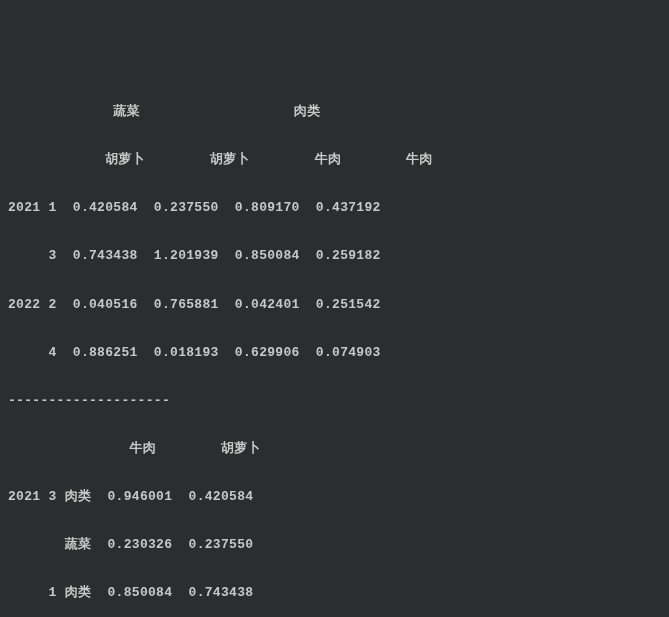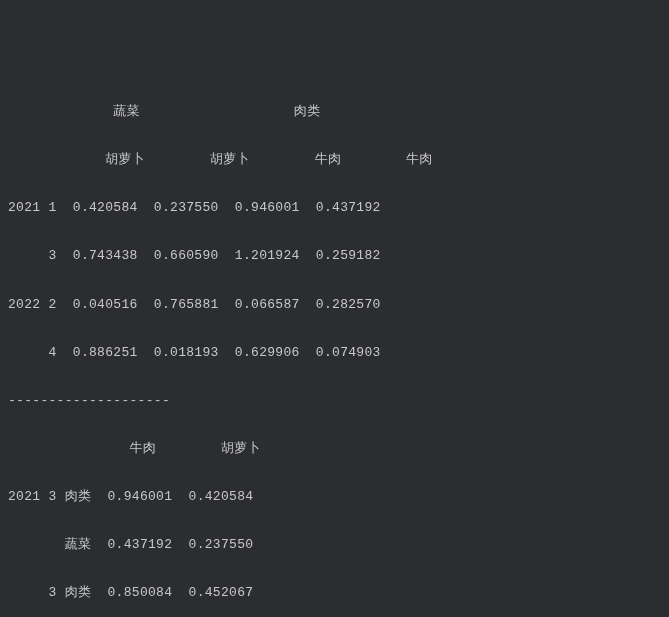--- a/index.html
+++ b/index.html
@@ -15,38 +15,39 @@
       line-height: 1.85;
       padding: 4px 8px;
       width: 669px;
       height: 617px;
       white-space: pre;
       overflow: hidden;
       letter-spacing: 0.3px;
     }
     .line {
       display: block;
+      font-weight: bold;
     }
   </style>
 </head>
 <body>
 
 
 
 <span class="line">             蔬菜                   肉类</span>
 <span class="line">            胡萝卜        胡萝卜        牛肉        牛肉</span>
-<span class="line">2021 1  0.420584  0.237550  0.946001  0.437192</span>
-<span class="line">     3  0.743438  0.660590  1.201924  0.259182</span>
-<span class="line">2022 2  0.040516  0.765881  0.066587  0.282570</span>
+<span class="line">2021 1  0.420584  0.237550  0.809170  0.437192</span>
+<span class="line">     3  0.743438  1.201939  0.850084  0.259182</span>
+<span class="line">2022 2  0.040516  0.765881  0.042401  0.251542</span>
 <span class="line">     4  0.886251  0.018193  0.629906  0.074903</span>
 <span class="line">--------------------</span>
 <span class="line">               牛肉        胡萝卜</span>
 <span class="line">2021 3 肉类  0.946001  0.420584</span>
-<span class="line">       蔬菜  0.437192  0.237550</span>
-<span class="line">     3 肉类  0.850084  0.452067</span>
+<span class="line">       蔬菜  0.230326  0.237550</span>
+<span class="line">     1 肉类  0.850084  0.743438</span>
 
 
 
 
 
 
 
 
 
 

